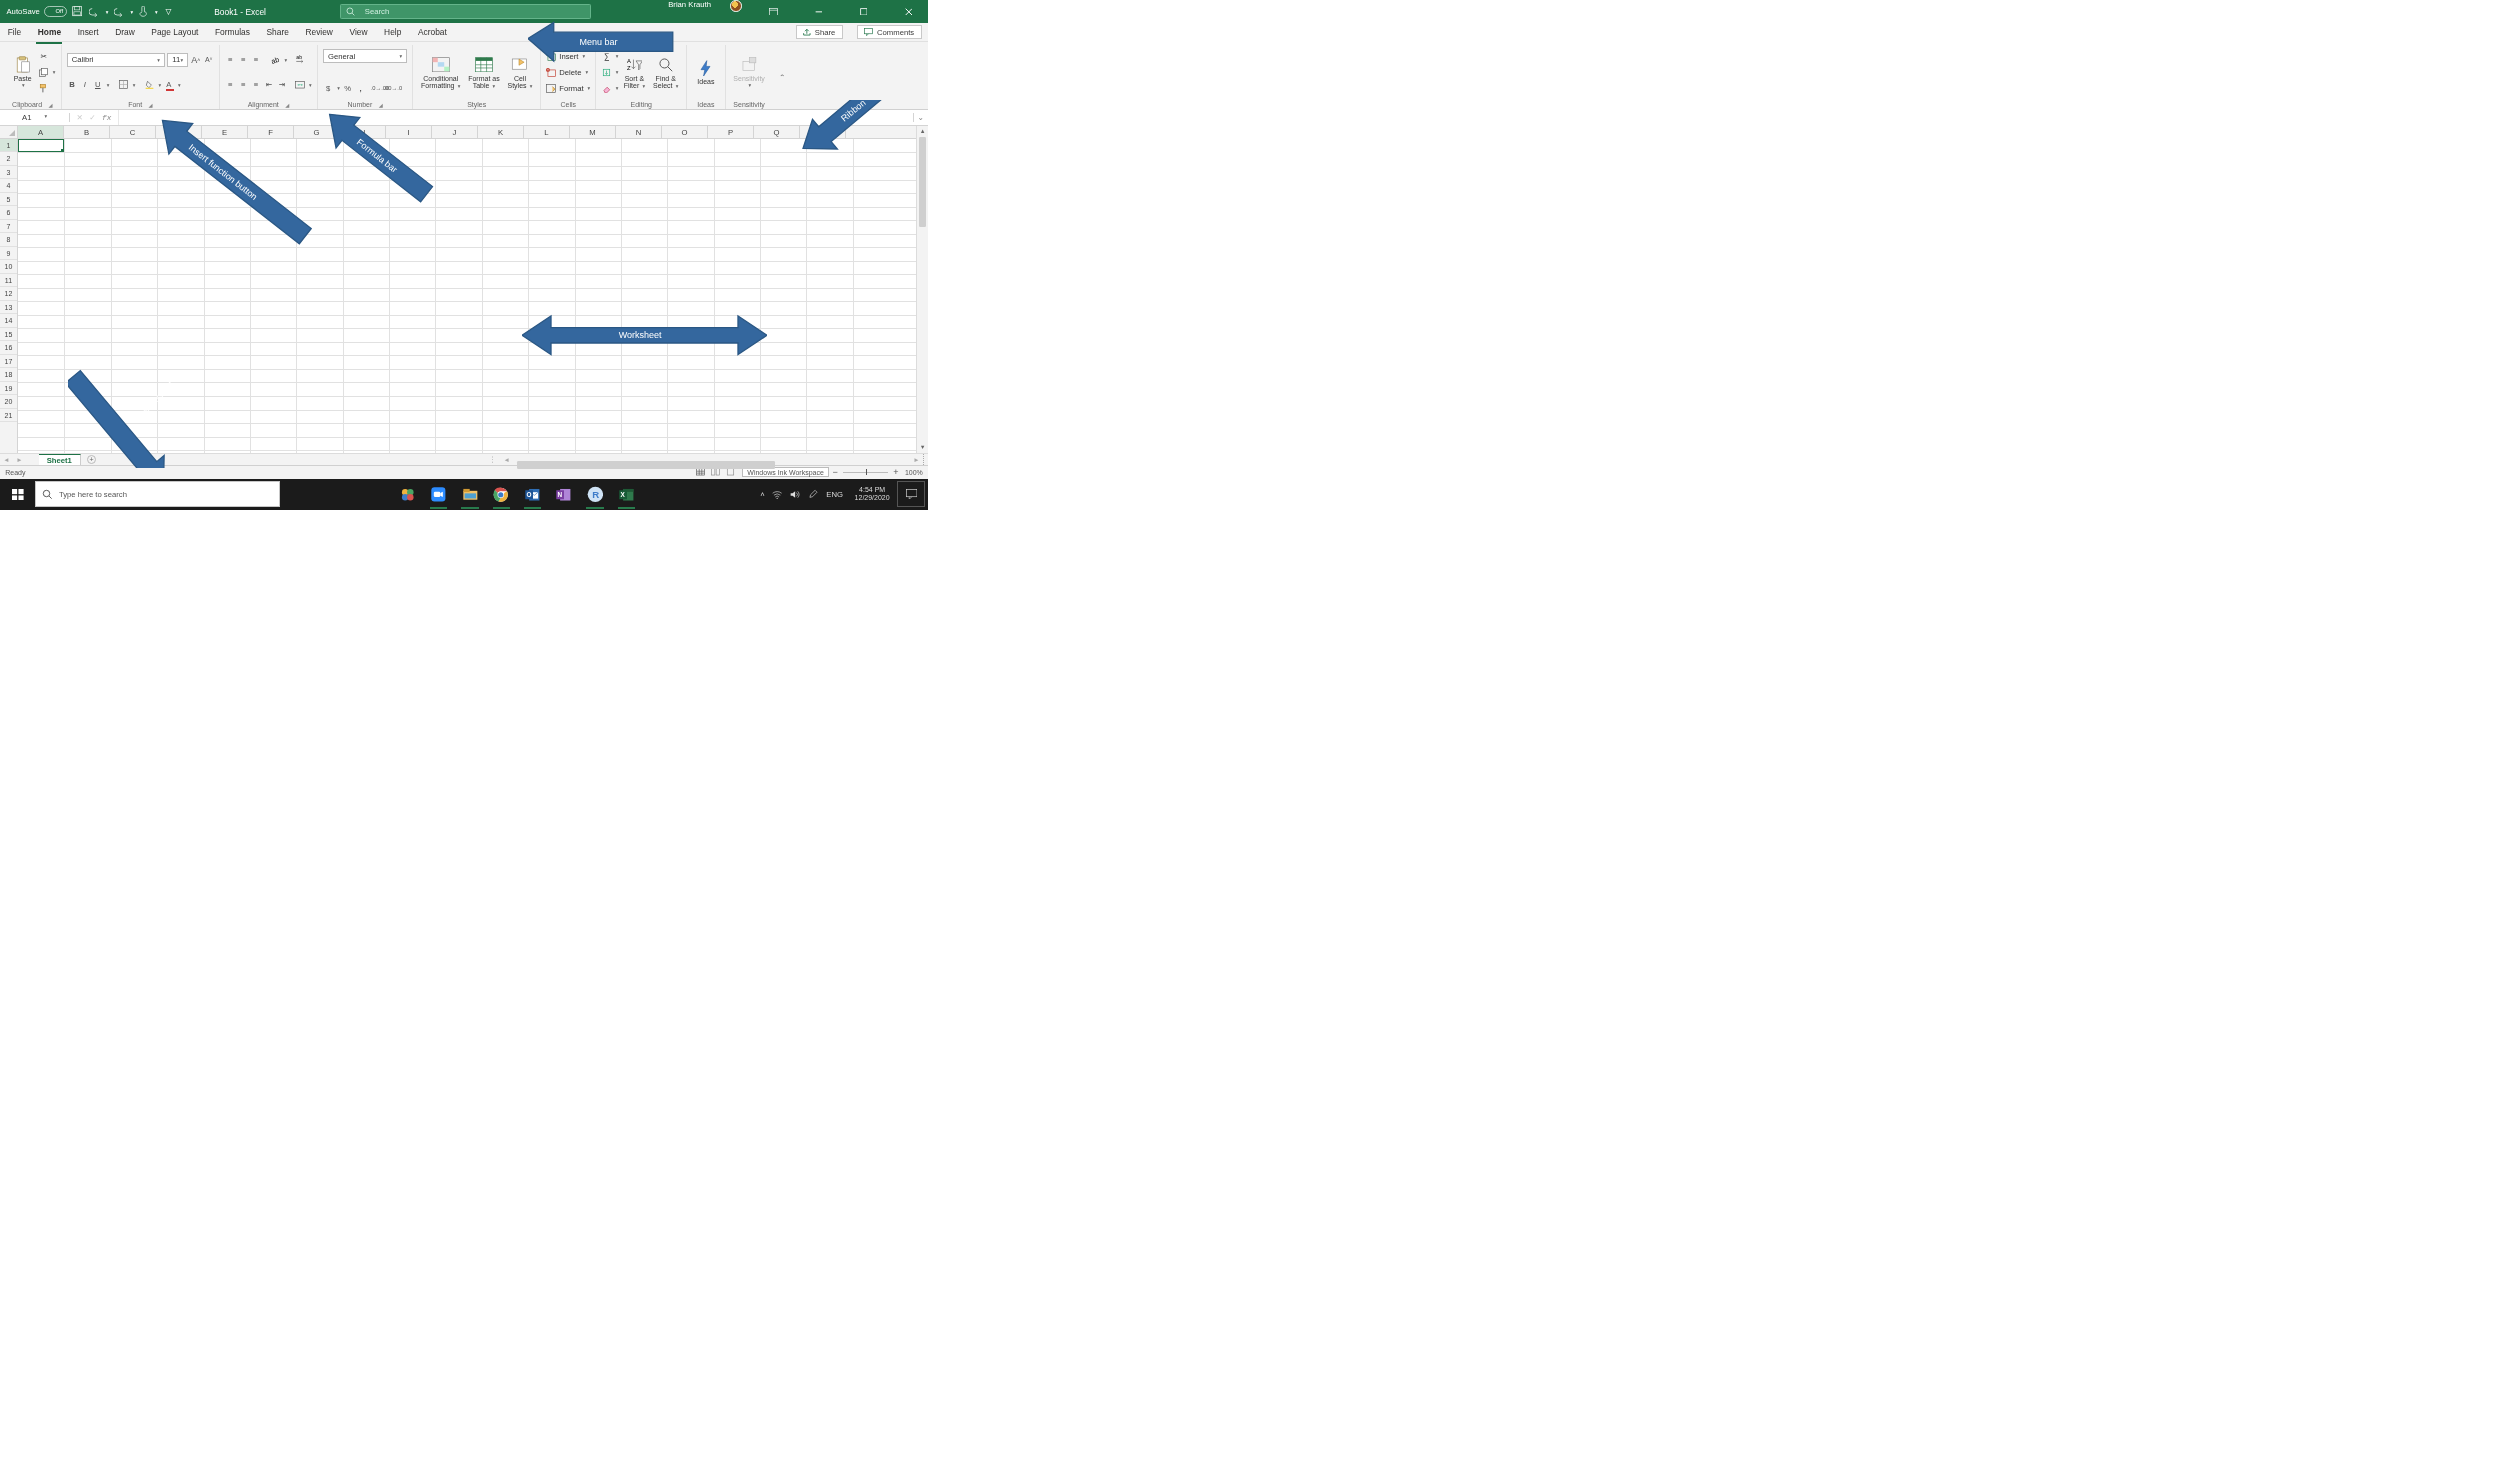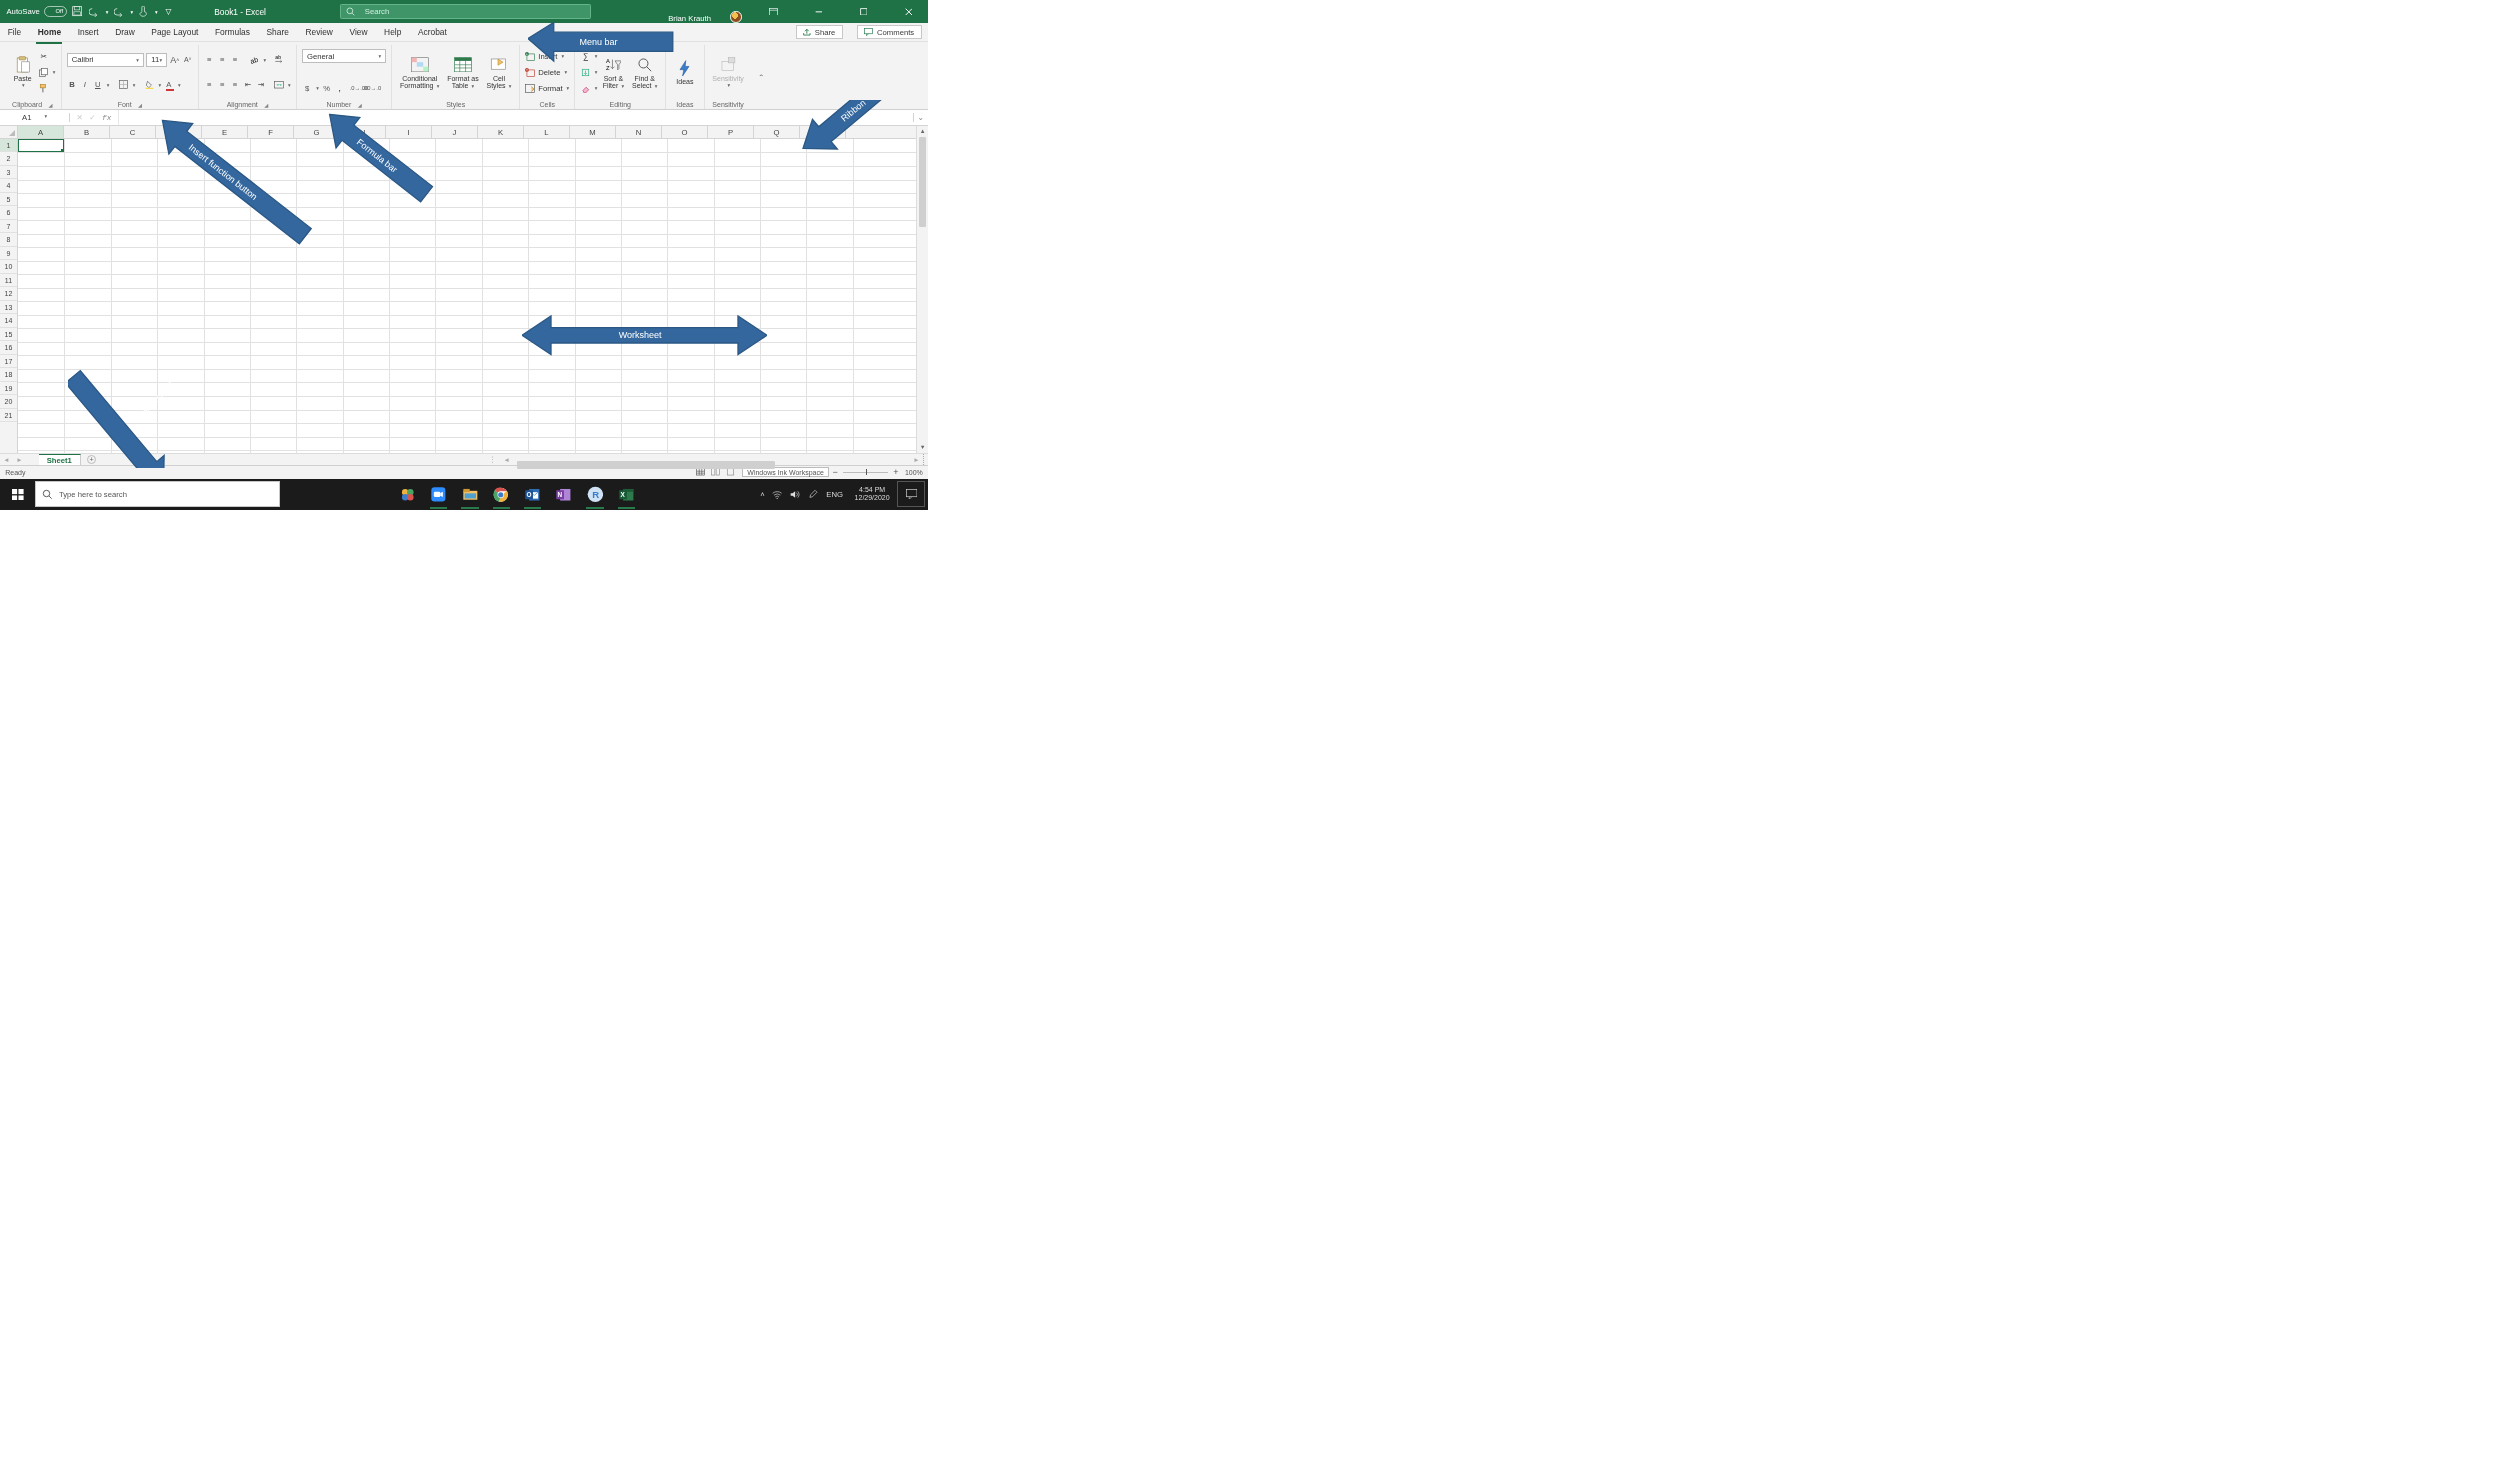--- a/index.html
+++ b/index.html
@@ -4,41 +4,41 @@
 <style>
 html,body{margin:0;padding:0;font-family:"Segoe UI",Arial,sans-serif;font-size:7.7px;color:#3a3a3a;background:#fff;width:928px;height:533px;overflow:hidden}
 *{box-sizing:border-box}
 .titlebar{height:23px;background:#1e7246;display:flex;align-items:center;color:#fff;padding:0 2.6px}
 .titlebar .qat{display:flex;align-items:center;gap:3.9px;padding:0 3.9px}
 .titlebar .qat .toggle{display:flex;align-items:center;border:0.6px solid rgba(255,255,255,.6);border-radius:6.4px;height:10.3px;width:23px;padding:0 2.6px;font-size:5.8px;justify-content:flex-end;color:#fff}
 .titlebar .qat .iconbtn{width:13px;height:13px;display:flex;align-items:center;justify-content:center;color:#fff;opacity:.85}
 .titlebar .title{flex:0 0 auto;margin-left:39px;font-size:8.4px}
 .titlebar .searchwrap{flex:1;display:flex;justify-content:center}
 .titlebar .search{background:#3f9568;border:0.6px solid #64b48a;height:15.5px;width:251px;display:flex;align-items:center;padding:0 5.2px;color:#d0efe0;border-radius:1.3px}
-.titlebar .userarea{display:flex;align-items:flex-end;gap:19px;padding:0 3.9px}
+.titlebar .userarea{display:flex;align-items:flex-start;gap:19px;padding:0 3.9px}
 .titlebar .avatar{width:11.6px;height:11.6px;border-radius:50%;background:radial-gradient(circle at 40% 35%, #f2c14e 0 35%, #8f4e1f 36% 100%);border:0.6px solid #fff}
 .titlebar .winbtn{width:26px;height:23px;color:#fff;display:flex;align-items:center;justify-content:center;font-size:9px}
 .menubar{height:19.3px;background:#f3f3f3;border-bottom:0.6px solid #e0e0e0;display:flex;align-items:center;padding:0 6.4px;gap:14px}
 .menubar .tab{font-size:8.4px;color:#323130;position:relative;padding:2.6px 1.3px}
 .menubar .tab.active{font-weight:600}
 .menubar .tab.active::after{content:"";position:absolute;left:0;right:0;bottom:-3.9px;height:1.9px;background:#1e7246}
 .menubar .spacer{flex:1}
 .menubar .btn-box{border:0.6px solid #c8c8c8;background:#fff;padding:1.3px 6.4px;display:flex;align-items:center;gap:3.9px;font-size:7.7px}
 .ribbon{height:68px;background:#f3f3f3;border-bottom:0.6px solid #d0d0d0;display:flex;align-items:stretch;padding:2.6px 3.9px 0 3.9px}
 .group{display:flex;flex-direction:column;border-right:0.6px solid #e1e1e1;padding:0 5.2px}
 .group .body{flex:1;display:flex;align-items:center;gap:2.6px}
 .group .label{text-align:center;font-size:7px;color:#666;padding:1.3px 0;display:flex;justify-content:center;gap:6.4px;align-items:center}
 .group .label .dl{font-size:5.2px;color:#888}
 .bigbtn{display:flex;flex-direction:column;align-items:center;justify-content:center;height:45px;min-width:27px;padding:0 2.6px;font-size:7px;color:#333}
 .bigbtn .ic{width:18px;height:18px;margin-bottom:1.3px;display:flex;align-items:center;justify-content:center}
 .stackcol{display:flex;flex-direction:column;justify-content:space-around;height:45px;gap:2.6px}
 .stackcol .row{display:flex;align-items:center;gap:2.6px;font-size:7.7px;color:#333;height:11.6px}
 .stackcol .row .ic{width:10.3px;height:10.3px;display:flex;align-items:center;justify-content:center}
 .fontbox,.numbox{background:#fff;border:0.6px solid #bdbdbd;height:14px;display:flex;align-items:center;padding:0 3.9px;font-size:7.7px}
-.fontname{width:77px}
+.fontname{width:98px}
 .fontsize{width:20.6px}
 .numfmt{width:84px}
 .small-ic{width:10.3px;height:10.3px;display:flex;align-items:center;justify-content:center;color:#555}
 .caret{font-size:5.2px;color:#666;margin-left:1.3px}
 .collapse-caret{align-self:center;padding:0 6.4px;color:#666;font-size:7.7px}
 .formulabar{height:15.5px;background:#fff;border-bottom:0.6px solid #d4d4d4;display:flex;align-items:center}
 .namebox{width:70px;border-right:0.6px solid #d4d4d4;padding:0 22px;font-size:7.7px;display:flex;justify-content:space-between}
 .fb-btns{display:flex;align-items:center;gap:6.4px;padding:0 6.4px;color:#888}
 .fb-input{flex:1;border-left:0.6px solid #e8e8e8;height:100%}
 .fb-expand{width:15.5px;text-align:center;border-left:0.6px solid #d4d4d4;color:#888}

